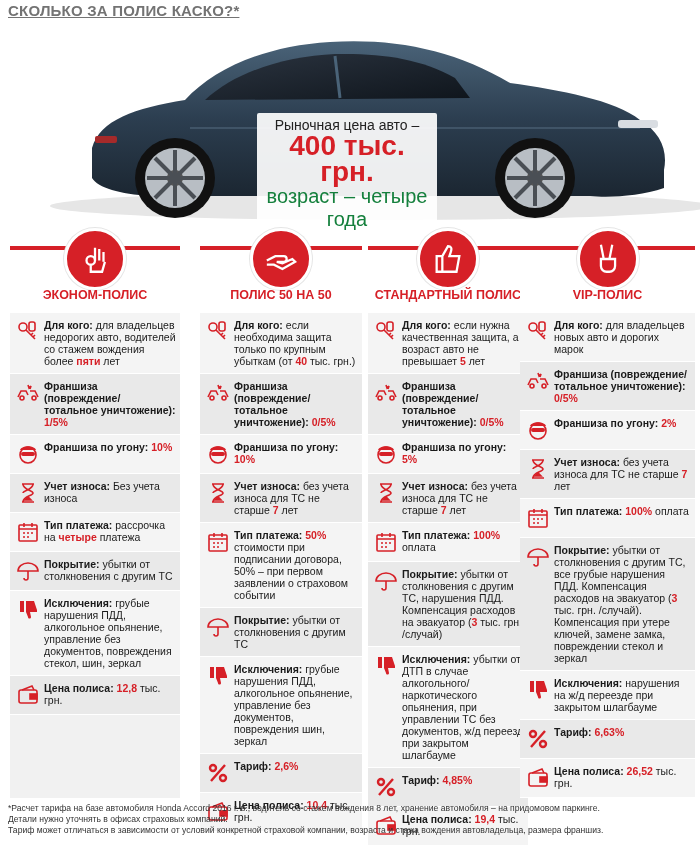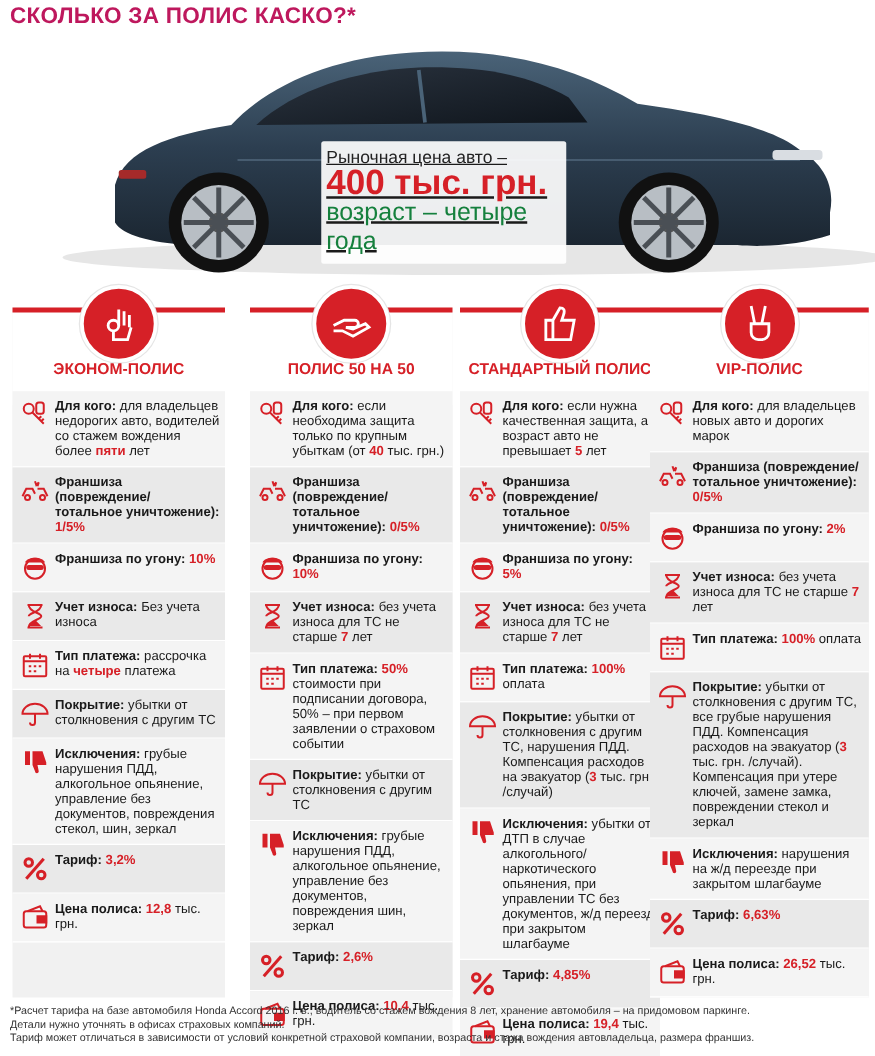--- a/index.html
+++ b/index.html
@@ -5,32 +5,32 @@
   * { box-sizing: border-box; margin: 0; padding: 0; }
   body {
     width: 700px; height: 845px; overflow: hidden;
     background: #ffffff;
     font-family: "Liberation Sans", sans-serif;
     color: #1a1a1a;
     position: relative;
   }
   .title {
     position: absolute; left: 8px; top: 2px;
-    font-size: 18px; font-weight: bold; color: #be185d;
+    font-size: 15px; font-weight: bold; color: #737373;
     letter-spacing: 0.2px;
+    text-decoration: underline;
   }
   .car-area {
     position: absolute; left: 0; top: 28px; width: 700px; height: 200px;
   }
   .price-box {
-    position: absolute; left: 257px; top: 113px; width: 196px;
+    position: absolute; left: 257px; top: 113px; width: 180px;
     background: rgba(255,255,255,0.92);
-    padding: 4px 4px 6px;
+    text-align: center; padding: 4px 4px 6px;
     border-radius: 2px;
-    text-decoration: underline;
   }
   .price-box .l1 { font-size: 14px; color: #222; }
   .price-box .l2 { font-size: 28px; font-weight: bold; color: #d62027; line-height: 26px; }
   .price-box .l3 { font-size: 20px; color: #15803d; }
 
   .col {
     position: absolute; top: 228px; width: 160px; height: 570px;
   }
   .col-bg {
     position: absolute; left: 0; top: 18px; width: 100%; bottom: 0;
@@ -205,30 +205,20 @@
         <div class="row">
           <span class="ricon">
             <svg viewBox="0 0 24 24" fill="#d62027">
               <path d="M4 3h4v11H4zM10 3h8l3 9v2h-7l1 5c0 2-3 2-3 0l-2-5V3z"></path>
             </svg>
           </span>
           <span class="rtext"><b>Исключения:</b><span> грубые нарушения ПДД, алкогольное опьянение, управление без документов, повреждения стекол, шин, зеркал</span><span class="red"></span><span></span></span>
         </div>
         <div class="row">
           <span class="ricon">
-            <svg viewBox="0 0 24 24" fill="none" stroke="#d62027" stroke-width="2.4">
-              <circle cx="7" cy="7" r="3"></circle>
-              <circle cx="17" cy="17" r="3"></circle>
-              <path d="M19 4L5 20"></path>
-            </svg>
-          </span>
-          <span class="rtext"><b>Тариф:</b><span> </span><span class="red">3,2%</span><span></span></span>
-        </div>
-        <div class="row">
-          <span class="ricon">
             <svg viewBox="0 0 24 24" fill="none" stroke="#d62027" stroke-width="1.6">
               <rect x="3" y="7" width="18" height="13" rx="2"></rect>
               <path d="M6 7l10-4 2 4"></path>
               <rect x="14" y="11" width="7" height="5" fill="#d62027"></rect>
             </svg>
           </span>
           <span class="rtext"><b>Цена полиса:</b><span> </span><span class="red">12,8</span><span> тыс. грн.</span></span>
         </div>
       </div>
     </div>

